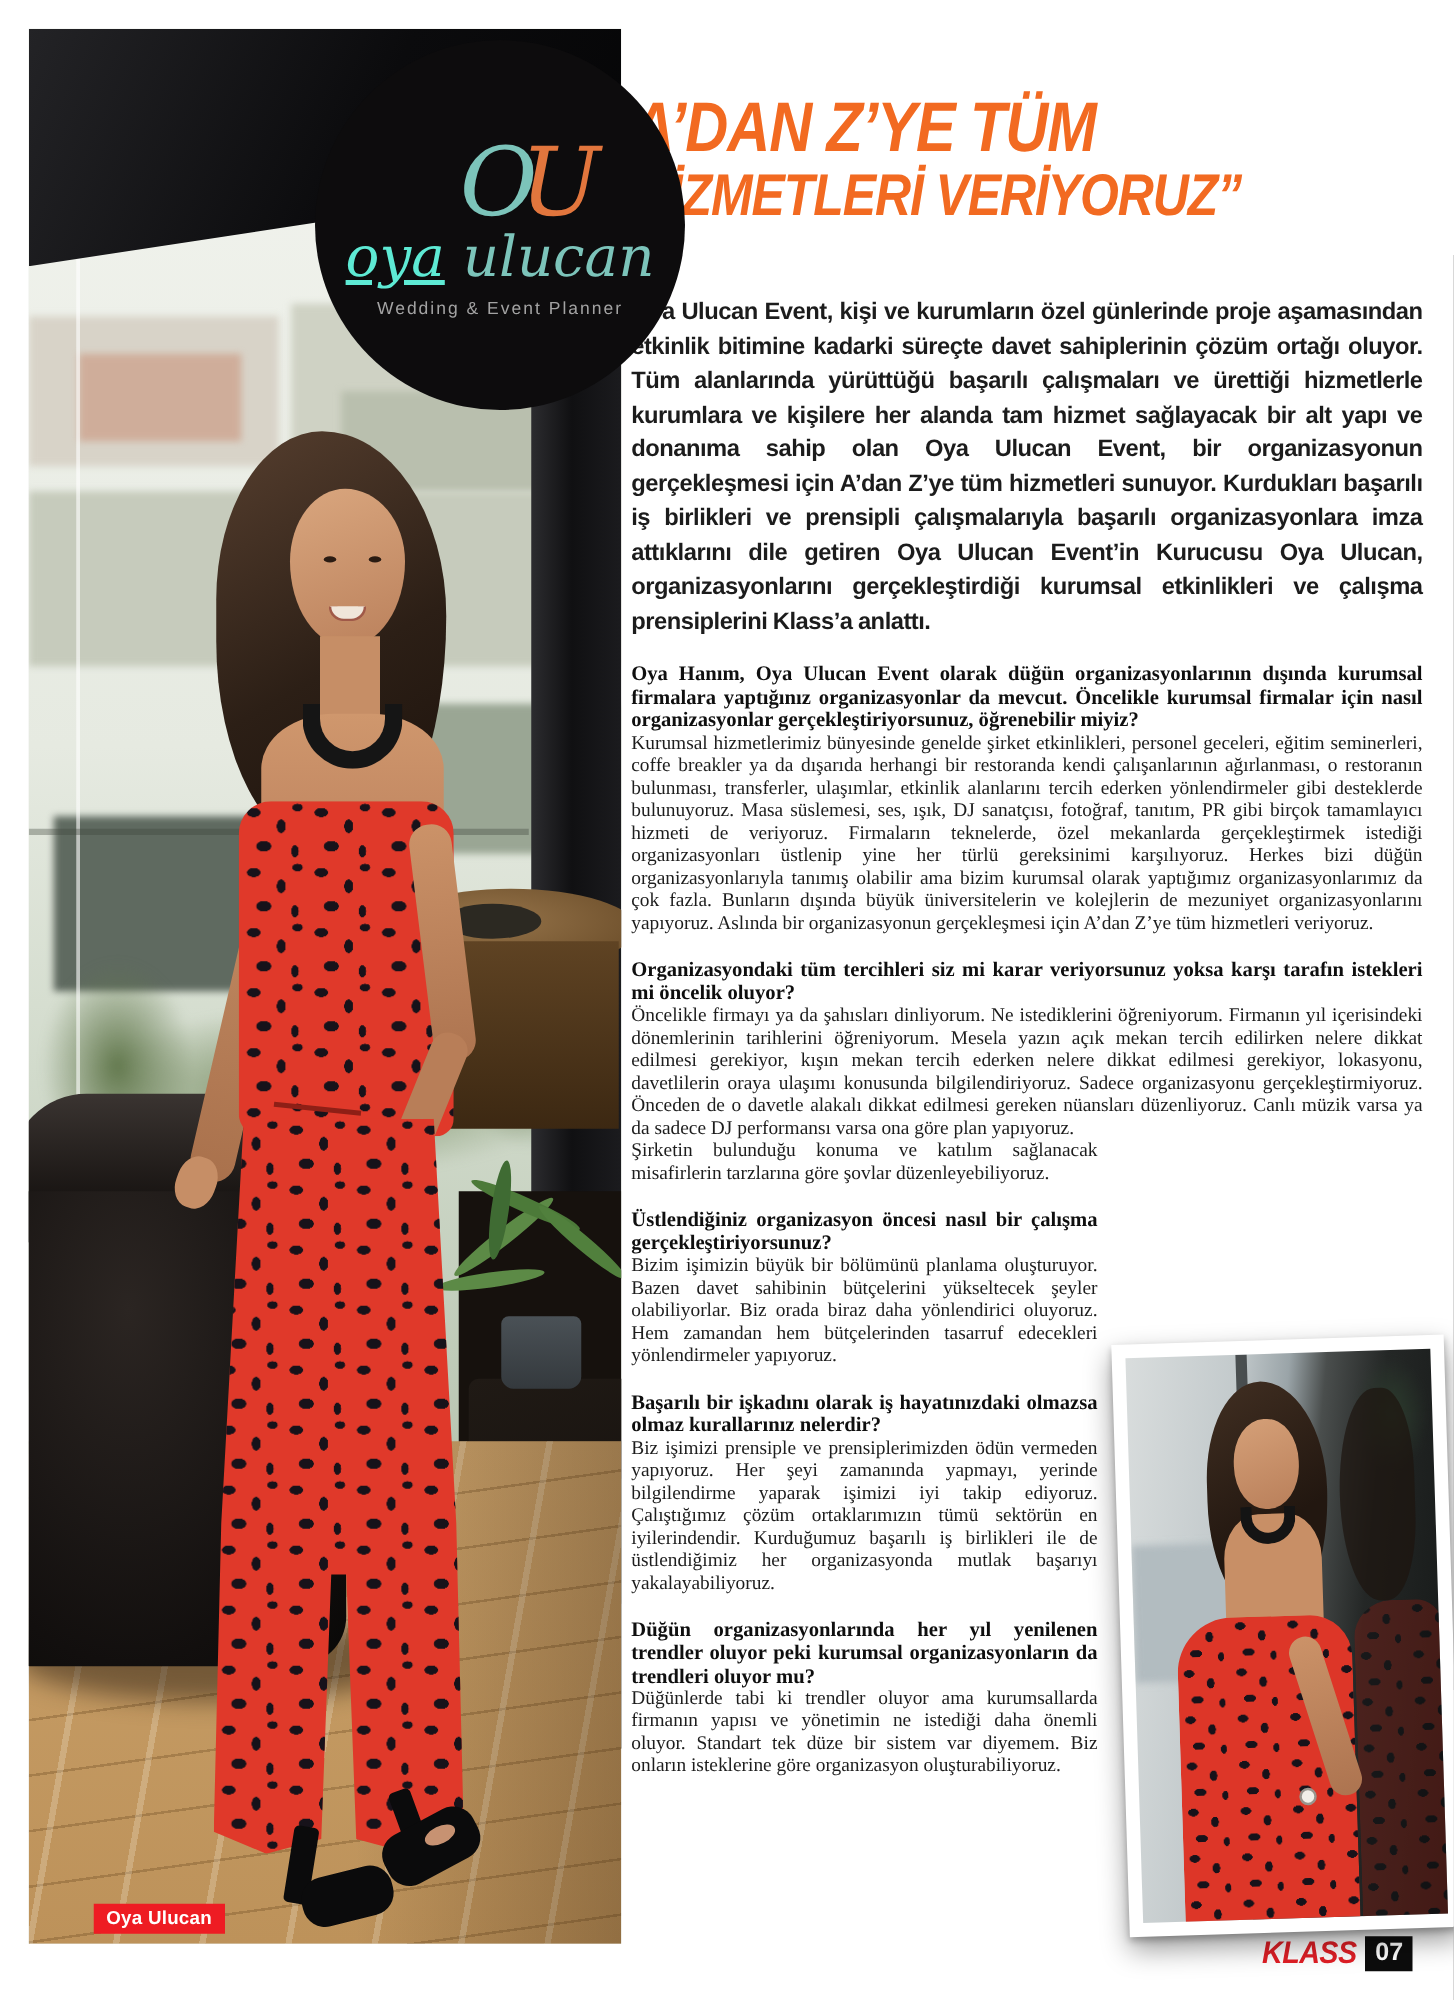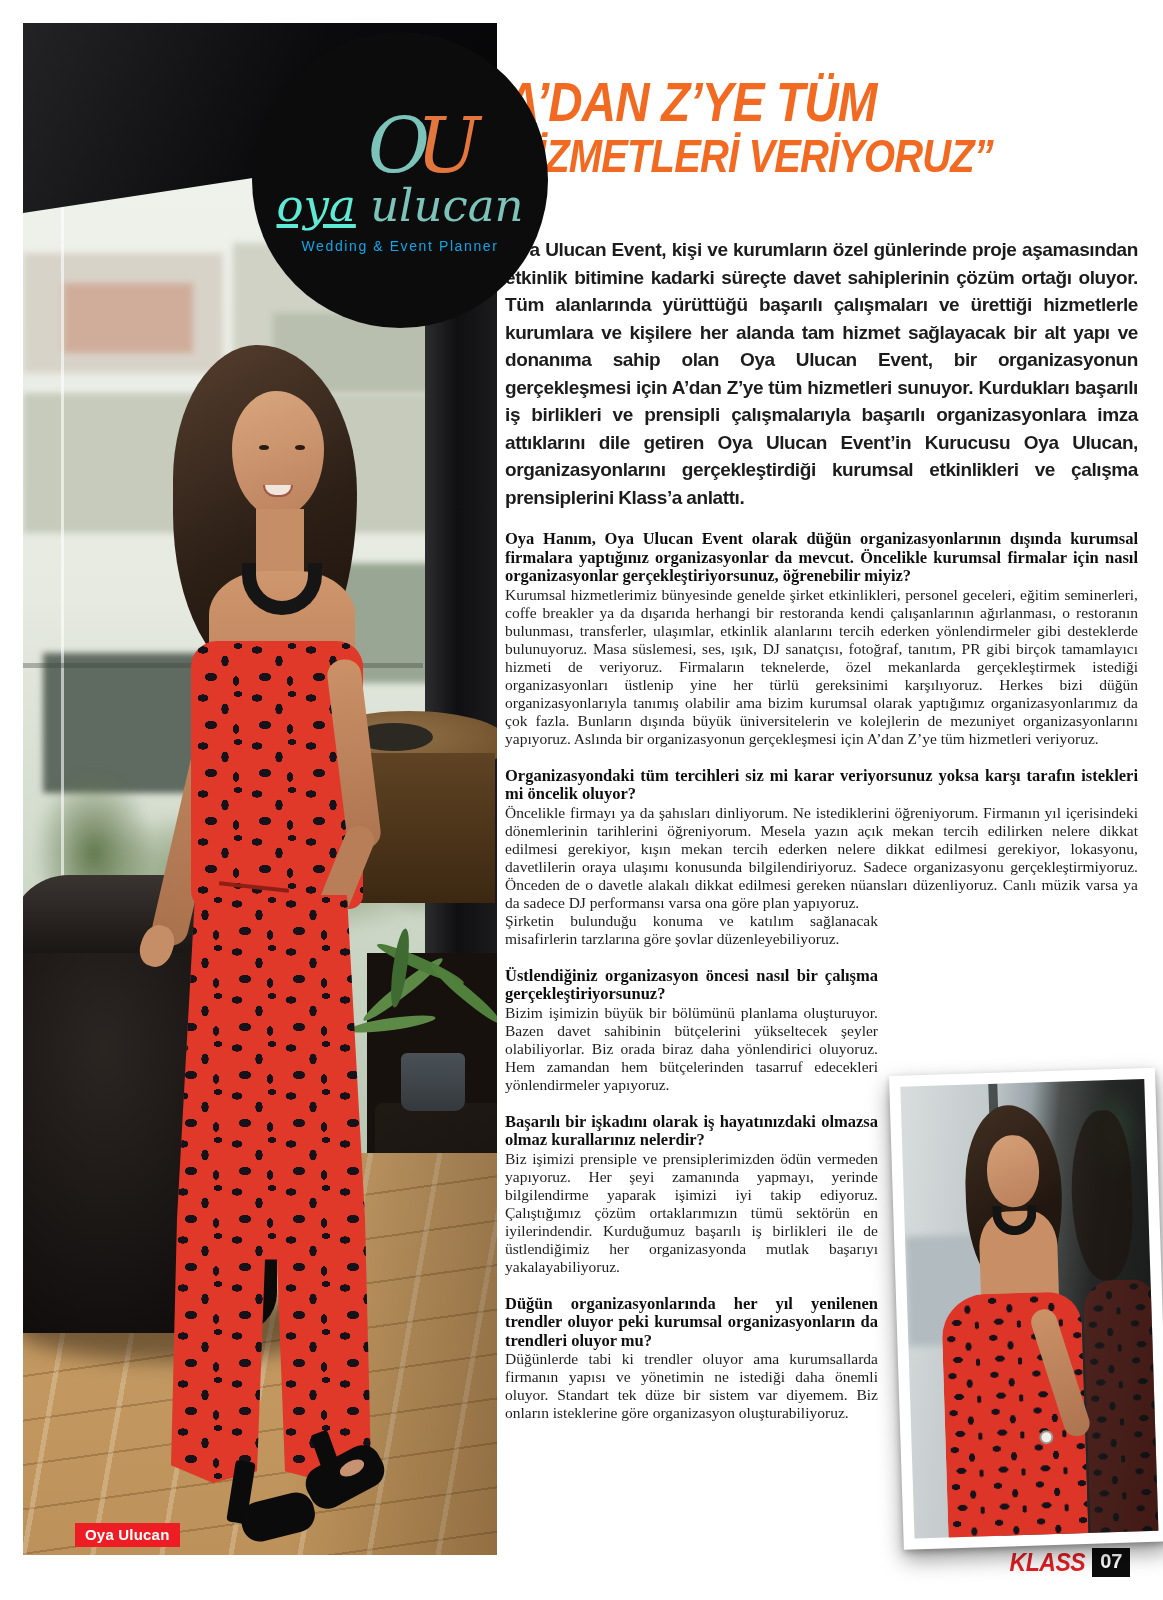--- a/index.html
+++ b/index.html
@@ -120,21 +120,21 @@
     font-size:15px; padding:3px 10px 4px; letter-spacing:.2px; }
 
   
   .logo-circle { position:absolute; left:252px; top:32px; width:296px; height:296px;
     background:#0d0c0d; border-radius:50%; display:flex; flex-direction:column;
     align-items:center; justify-content:center; padding-top:6px; z-index:5; }
   .logo-mono { font-family:"DejaVu Serif", serif; font-style:italic; font-size:76px; line-height:.9; margin-left:48px; }
   .logo-mono .mo { color:#7cc4ba; } .logo-mono .mu { color:#e2763d; margin-left:-14px; }
   .logo-name { font-family:"DejaVu Serif", serif; font-style:italic; font-size:45px; line-height:1; margin-top:2px; }
   .logo-name .nf { color:#5eead4;text-decoration:underline; } .logo-name .nl { color:#7cc4ba; }
-  .logo-tag { font-family:"Liberation Sans", sans-serif; font-size:14px; color:#0ea5e9;
+  .logo-tag { font-family:"Liberation Sans", sans-serif; font-size:14px; color:#a3a3a3;
     letter-spacing:1.6px; margin-top:10px; }
 
   
   .column { position:absolute; left:505px; top:52px; width:633px; }
   .hl { font-family:"Liberation Sans", sans-serif; font-weight:bold; font-style:italic; }
   .hl-line { display:block; transform:scaleX(.85); transform-origin:left; white-space:nowrap; }
   .hl-gray { color:#58595b; font-size:44px; line-height:46px; margin-left:32px; letter-spacing:-1px; }
   .hl-orange1 { color:#f26a21; font-size:56px; line-height:56px; margin-left:0; margin-top:22px; letter-spacing:-1px; }
   .hl-orange2 { color:#f26a21; font-size:47px; line-height:52px; margin-left:2px; letter-spacing:-1px; }
   .intro { margin-top:54px; font-family:"Liberation Sans", sans-serif; font-weight:bold;
@@ -173,21 +173,21 @@
     background-size:42px 37px;
   }
   .ins-dress { position:absolute; left:34px; top:210px; width:140px; height:245px; border-radius:44px 34px 0 0; }
   .ins-arm { position:absolute; left:138px; top:225px; width:26px; height:132px;
     background:linear-gradient(180deg,#cb9268,#ad7450); border-radius:13px; transform:rotate(-16deg); }
   .ins-watch { position:absolute; left:128px; top:348px; width:14px; height:14px; background:#f2efe8; border:2px solid #99958d; border-radius:50%; }
   .ins-refl { position:absolute; left:176px; top:200px; width:70px; height:255px; opacity:.45; filter:brightness(.55); border-radius:30px 20px 0 0; }
   .ins-reflhair { position:absolute; left:168px; top:30px; width:60px; height:170px; background:#1c140e; opacity:.7; border-radius:50% 40% 40% 50%; }
 
   
-  .footer { position:absolute; left:1003px; top:1548px; display:flex; gap:7px;
+  .footer { position:absolute; left:1003px; top:1548px; display:flex; align-items:center; gap:7px;
     font-family:"Liberation Sans", sans-serif; }
   .klass { color:#e21f26; font-weight:bold; font-style:italic; font-size:25px; letter-spacing:-.5px;
     transform:scaleX(.92); transform-origin:right; }
   .pageno { background:#0d0d0d; color:#fff; font-weight:bold; font-size:20px; padding:2px 8px 3px; }
 </style>
 </head>
 <body>
 
 <div class="page">
 

